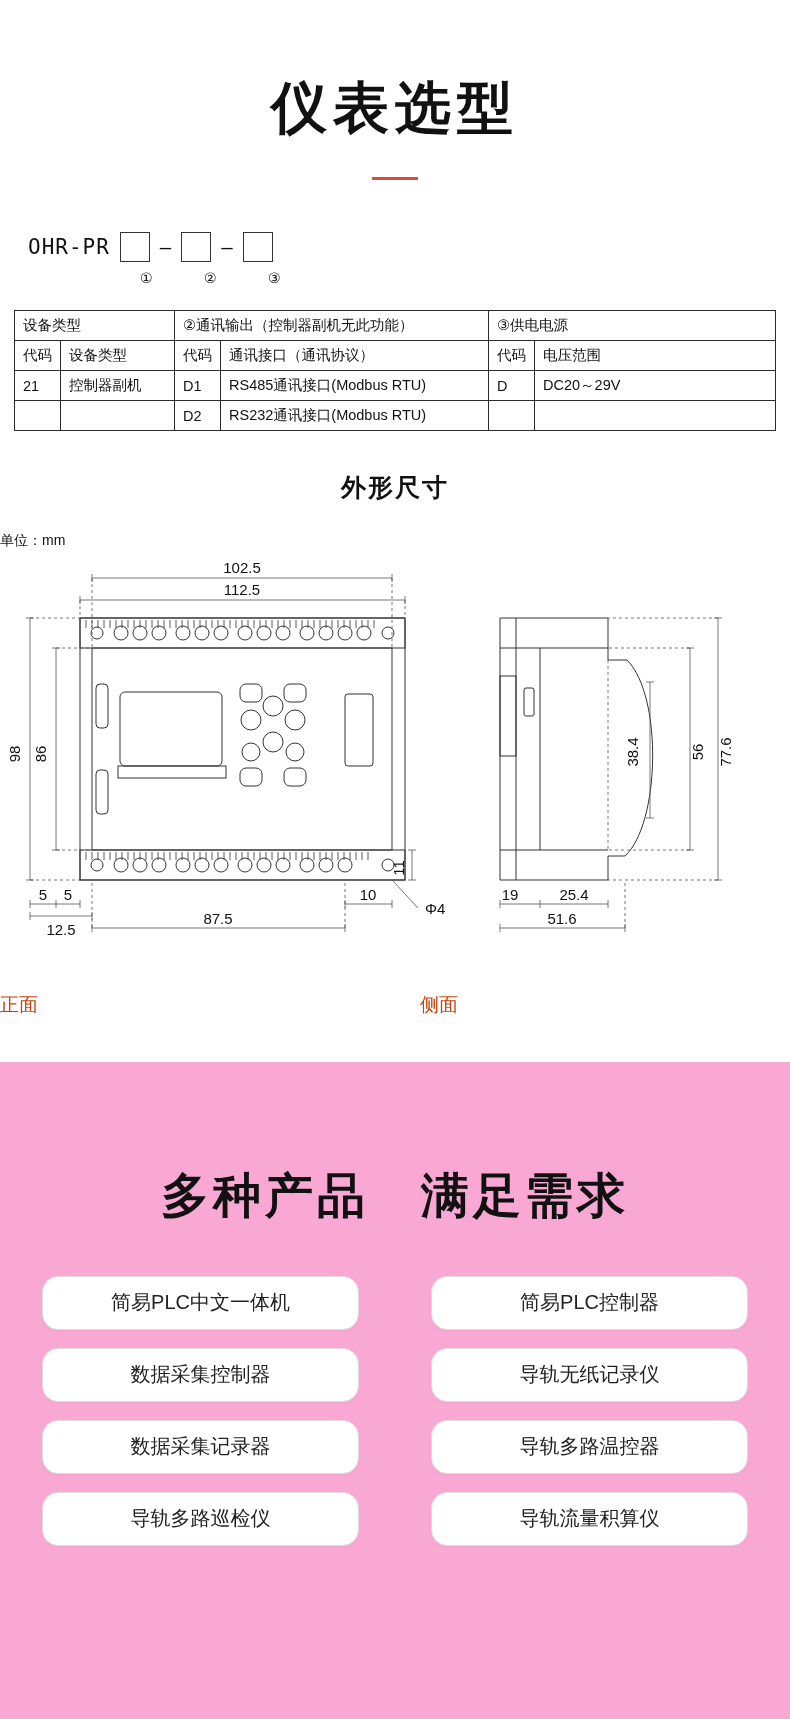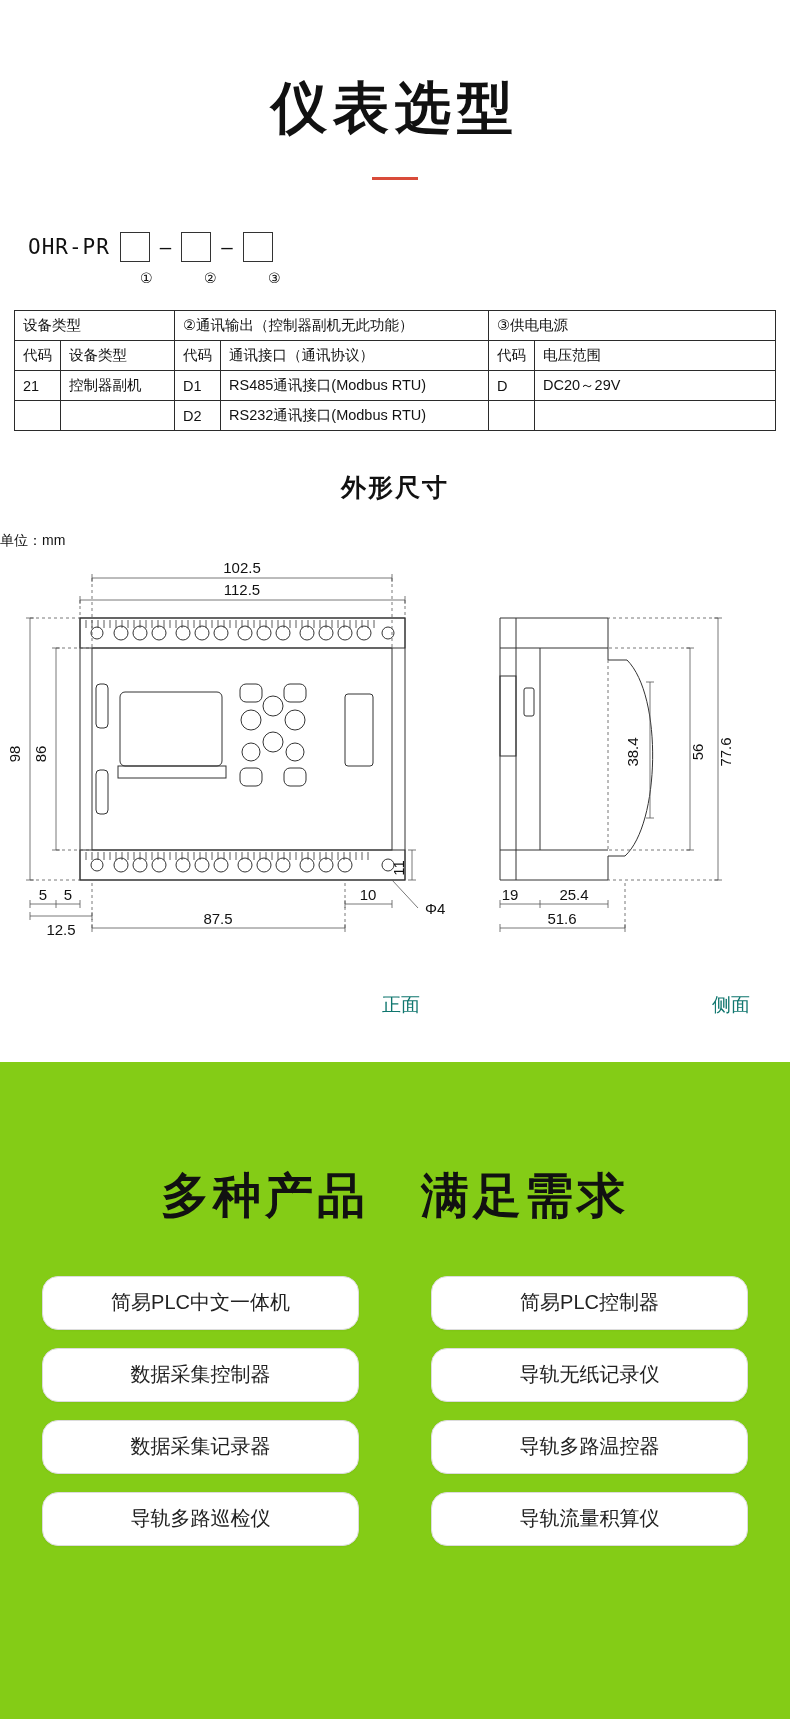--- a/index.html
+++ b/index.html
@@ -78,29 +78,29 @@
   }
   .unit-note {
     text-align:left; margin: 28px 112px 0 0;
     font-size: 14px; color:#111;
   }
   .drawings { position:relative; width:790px; height: 430px; margin-top: 6px; }
   .cap-row {
     display:flex; margin-top: 6px;
   }
   .cap {
-    font-size: 19px; color:#0f766e; text-align:right;
+    font-size: 19px; color:#c2410c; text-align:left;
   }
   .cap.front { width: 420px; }
   .cap.side  { width: 330px; }
 
   
   .sec-prod {
     position:absolute; left:0; top:1062px; width:790px; height: 657px;
-    background:#84cc16;
+    background:#f9a8d4;
   }
   .prod-title {
     text-align:center; padding-top: 62px;
     font-size: 48px; font-weight: 700; letter-spacing: 4px; color:#111;
   }
   .prod-grid {
     margin: 48px auto 0 auto;
     width: 706px;
     display: grid;
     grid-template-columns: 1fr 1fr;

